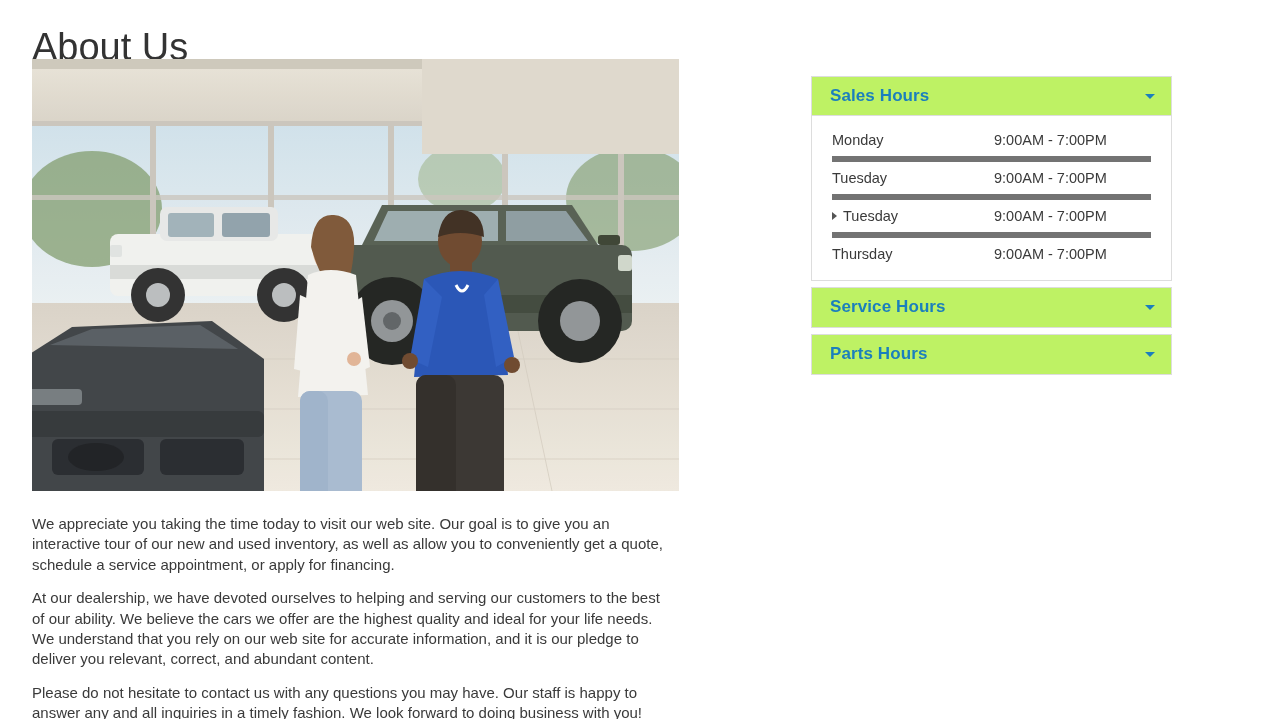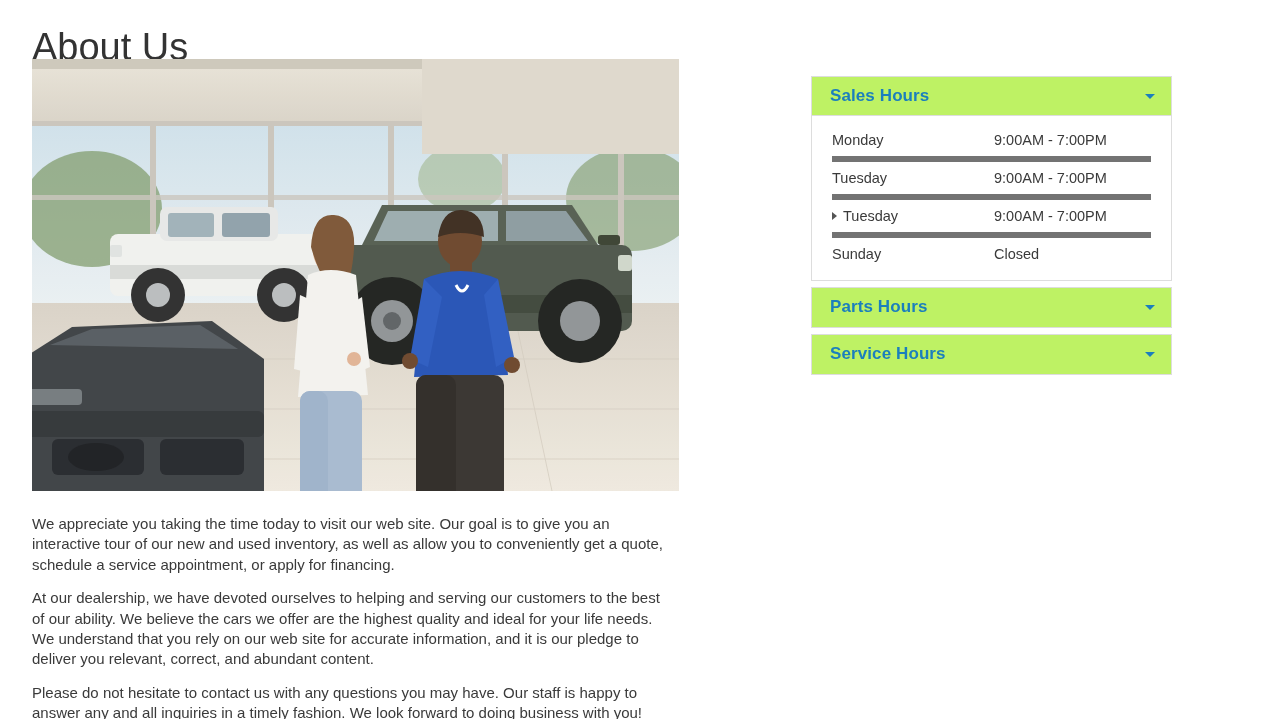--- a/index.html
+++ b/index.html
@@ -264,37 +264,37 @@
             </tr>
             <tr>
               <td class="day"><span>Tuesday</span></td>
               <td class="time">9:00AM - 7:00PM</td>
             </tr>
             <tr>
               <td class="day"><span class="day-marker"></span><span>Tuesday</span></td>
               <td class="time">9:00AM - 7:00PM</td>
             </tr>
             <tr>
-              <td class="day"><span>Sunday</span></td>
-              <td class="time">Closed</td>
+              <td class="day"><span>Thursday</span></td>
+              <td class="time">9:00AM - 7:00PM</td>
             </tr>
           </tbody>
         </table>
+      </div>
+    </div>
+
+    <div class="panel">
+      <div class="panel-head">
+        <span class="panel-title">Service Hours</span>
+        <span class="caret"></span>
       </div>
     </div>
 
     <div class="panel">
       <div class="panel-head">
         <span class="panel-title">Parts Hours</span>
         <span class="caret"></span>
       </div>
     </div>
 
-    <div class="panel">
-      <div class="panel-head">
-        <span class="panel-title">Service Hours</span>
-        <span class="caret"></span>
-      </div>
-    </div>
-
   </div>
 
 </div>
 
 </body></html>

